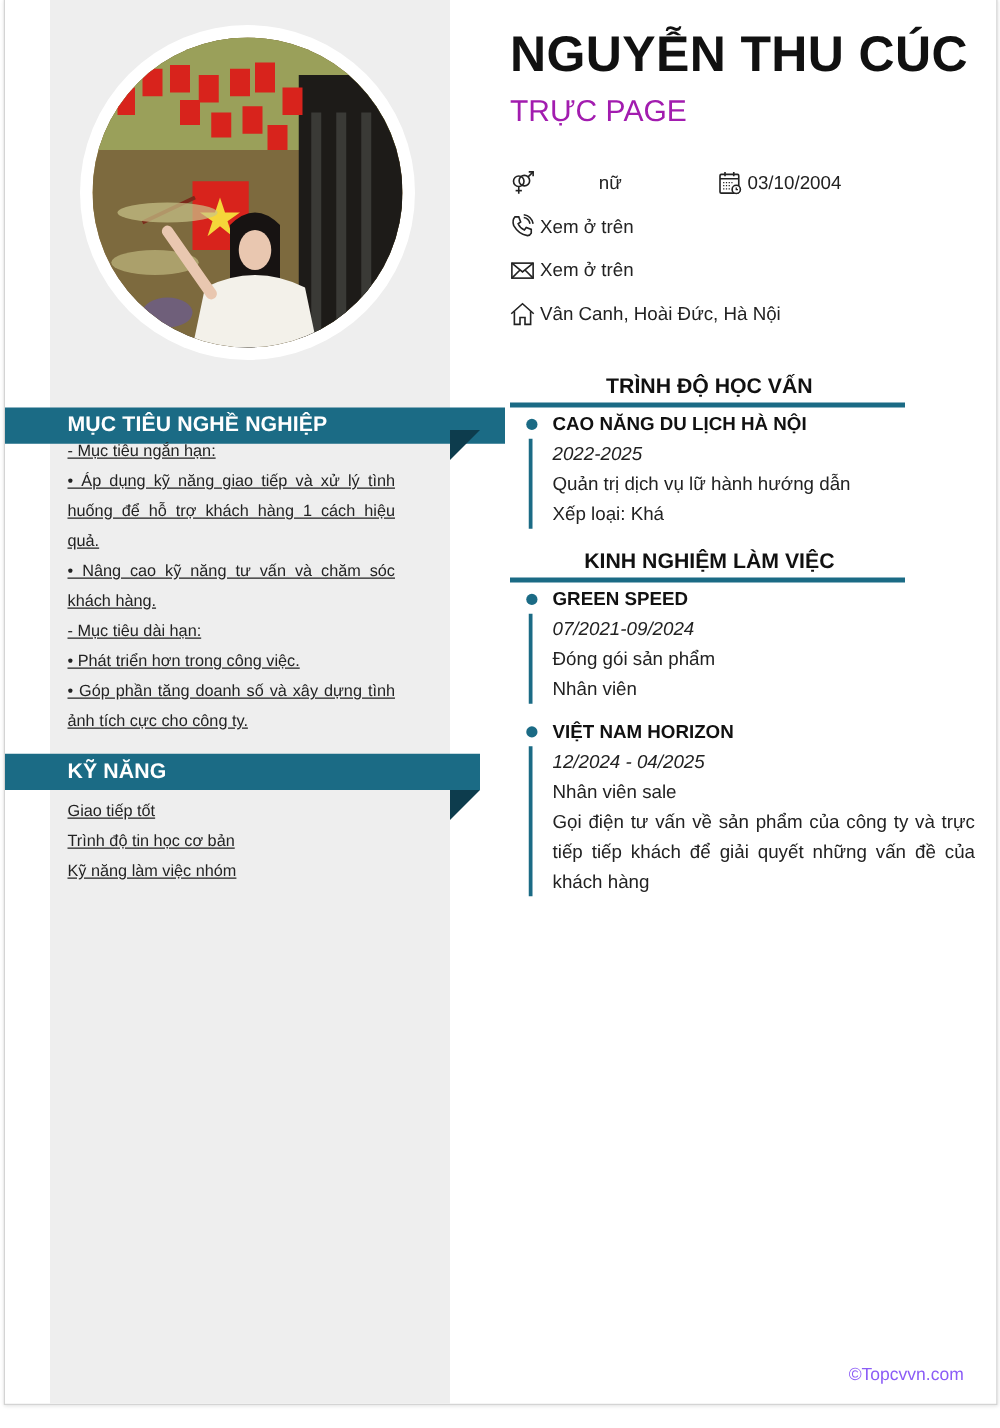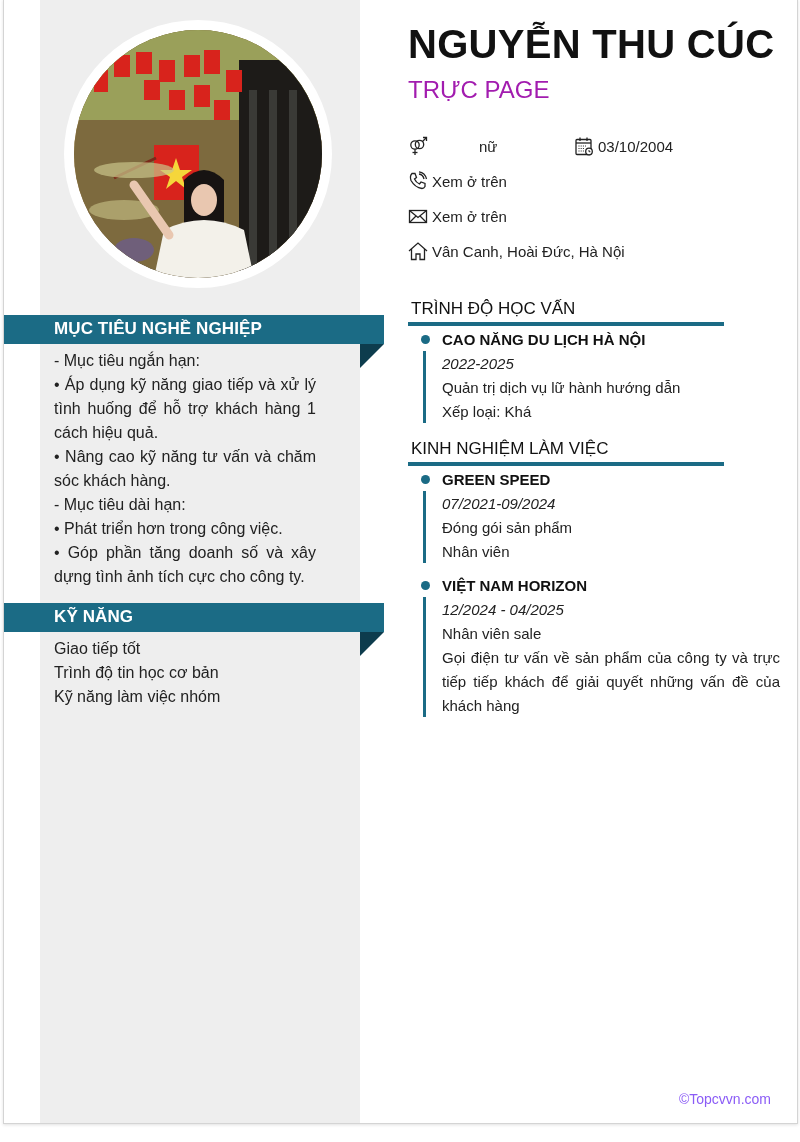--- a/index.html
+++ b/index.html
@@ -12,31 +12,31 @@
   .photo-ring { position:absolute; left:60px; top:20px; width:268px; height:268px; border-radius:50%; background:#fff; }
   .photo { position:absolute; left:10px; top:10px; width:248px; height:248px; border-radius:50%; overflow:hidden;
            background:linear-gradient(160deg,#6b7a3a 0%,#b59a5a 30%,#8c6a3c 55%,#2e2a22 75%,#1a1a18 100%); }
   .photo svg { display:block; }
 
   .band { position:absolute; left:0; width:380px; height:29px; background:#1b6b85; }
   .band-title { position:absolute; left:50px; top:4px; color:#fff; font-weight:bold; font-size:17px; letter-spacing:0.1px; }
   .band-fold { position:absolute; left:356px; width:0; height:0;
                border-top:24px solid #0d3c4d; border-right:24px solid transparent; }
 
-  .side-text { position:absolute; left:50px; width:262px; font-size:16px; line-height:24px; color:#222; text-align:justify; }
+  .side-text { position:absolute; left:50px; width:262px; font-size:13px; line-height:24px; color:#222; text-align:justify;text-decoration:underline; }
   .side-text div { text-align:justify; text-align-last:left; }
 
   .name { position:absolute; left:404px; top:22px; font-size:40px; font-weight:bold; color:#111; letter-spacing:0.3px; }
   .job { position:absolute; left:404px; top:76px; font-size:24px; color:#a21caf; }
 
   .info { position:absolute; font-size:15px; color:#222; display:flex; align-items:center; height:20px; }
   .info svg { width:20px; height:20px; margin-right:4px; flex:0 0 auto; }
 
-  .sec-title { position:absolute; left:404px; width:313px; font-size:17px; font-weight:normal; color:#111;
-               border-bottom:4px solid #1b6b85; padding-left:3px; height:24px; line-height:22px; }
+  .sec-title { position:absolute; left:404px; width:313px; font-size:17px; font-weight:bold; color:#111;
+               border-bottom:4px solid #1b6b85; padding-left:3px; height:24px; line-height:22px;text-align:center; }
 
   .entry { position:absolute; left:404px; width:368px; }
   .dot { position:absolute; left:13px; top:5px; width:9px; height:9px; border-radius:50%; background:#1b6b85; }
   .vline { position:absolute; left:15px; width:3px; background:#1b6b85; }
   .entry-body { position:absolute; left:34px; width:338px; font-size:15px; line-height:24px; color:#222; }
   .entry-title { font-weight:bold; color:#111; font-size:15px; line-height:20px; margin-bottom:2px; }
   .entry-date { font-style:italic; }
   .justify { text-align:justify; text-align-last:left; }
 
   .footer { position:absolute; right:26px; top:1091px; font-size:14px; color:#8b5cf6; }
@@ -76,21 +76,21 @@
         <ellipse cx="50" cy="180" rx="35" ry="10" fill="#c9c58a" opacity="0.6"></ellipse>
         <path d="M110,150 q20,-20 40,0 v60 h-40 z" fill="#171312"></path>
         <ellipse cx="130" cy="170" rx="13" ry="16" fill="#e9c7b0"></ellipse>
         <path d="M90,200 q40,-20 80,0 l10,48 h-100 z" fill="#f3f1ea"></path>
         <line x1="60" y1="155" x2="95" y2="205" stroke="#e9c7b0" stroke-width="9" stroke-linecap="round"></line>
         <ellipse cx="60" cy="220" rx="20" ry="12" fill="#6c5c8a" opacity="0.8"></ellipse>
       </svg>
     </div>
   </div>
 
-  <div class="band" style="top:315px;">
+  <div class="band" style="top:326px;padding-left:20px;">
     <span class="band-title">MỤC TIÊU NGHỀ NGHIỆP</span>
   </div>
   <div class="band-fold" style="top:344px;"></div>
   <div class="side-text" style="top:349px;">
     <div>- Mục tiêu ngắn hạn:</div>
     <div>• Áp dụng kỹ năng giao tiếp và xử lý tình huống để hỗ trợ khách hàng 1 cách hiệu quả.</div>
     <div>• Nâng cao kỹ năng tư vấn và chăm sóc khách hàng.</div>
     <div>- Mục tiêu dài hạn:</div>
     <div>• Phát triển hơn trong công việc.</div>
     <div>• Góp phần tăng doanh số và xây dựng tình ảnh tích cực cho công ty.</div>

